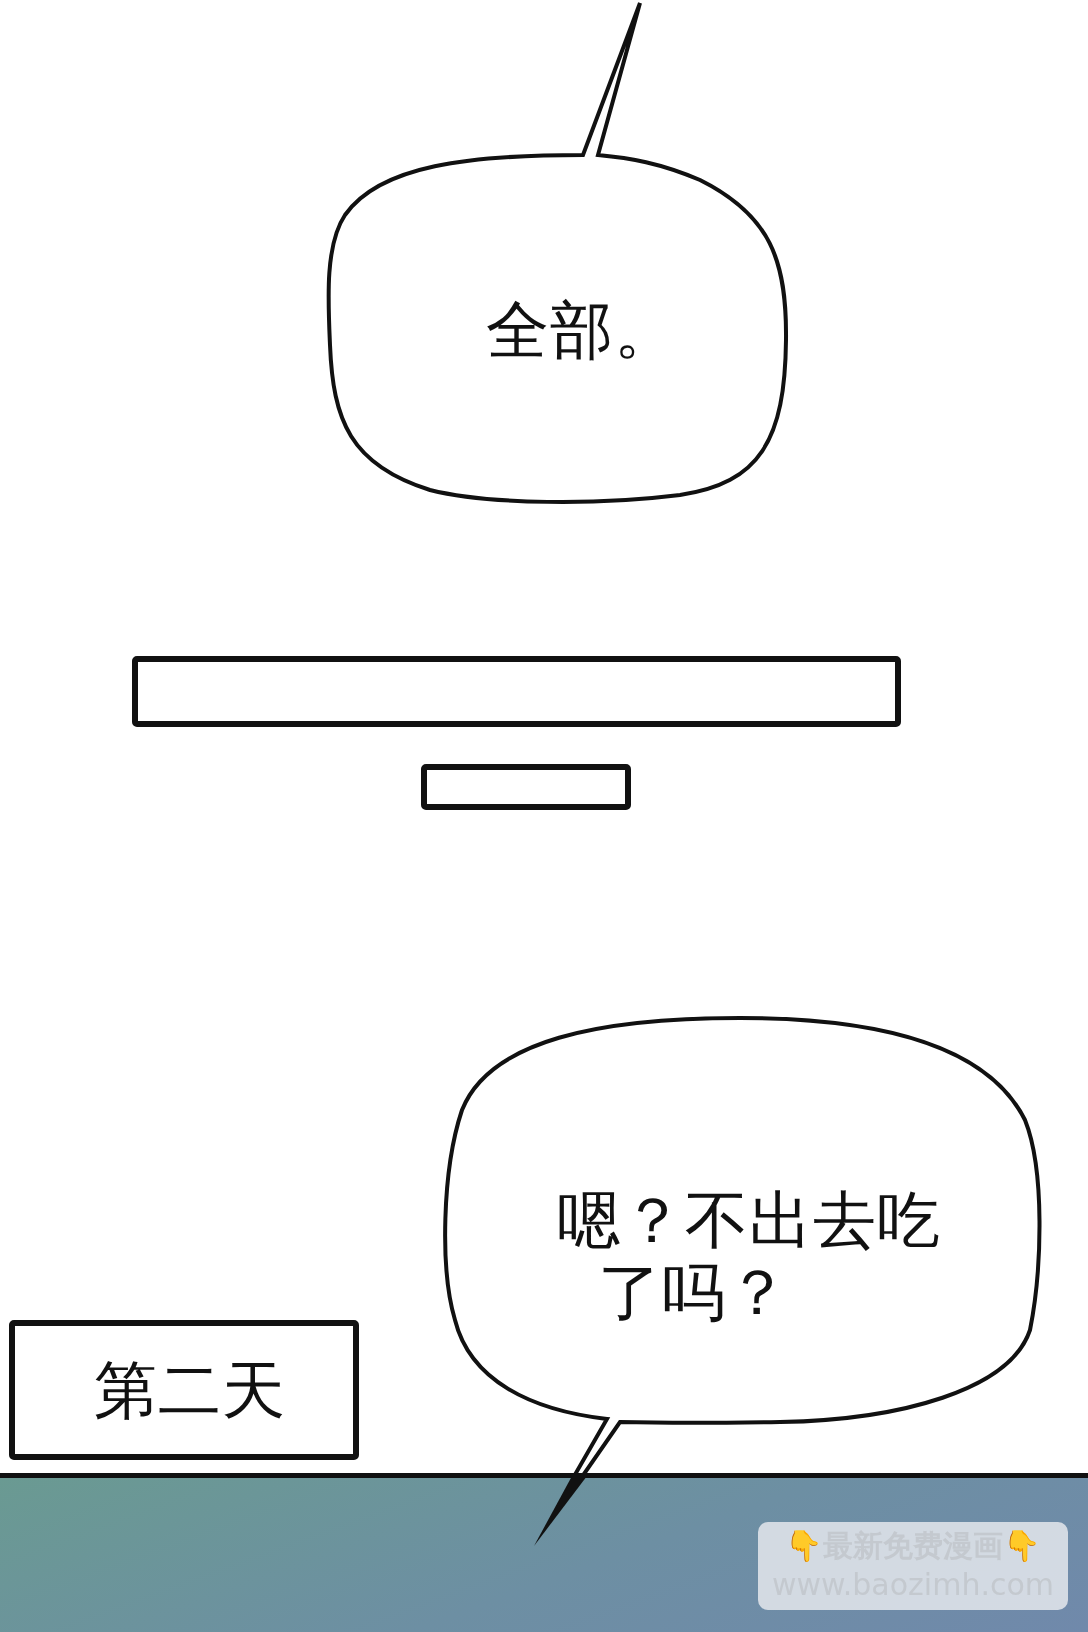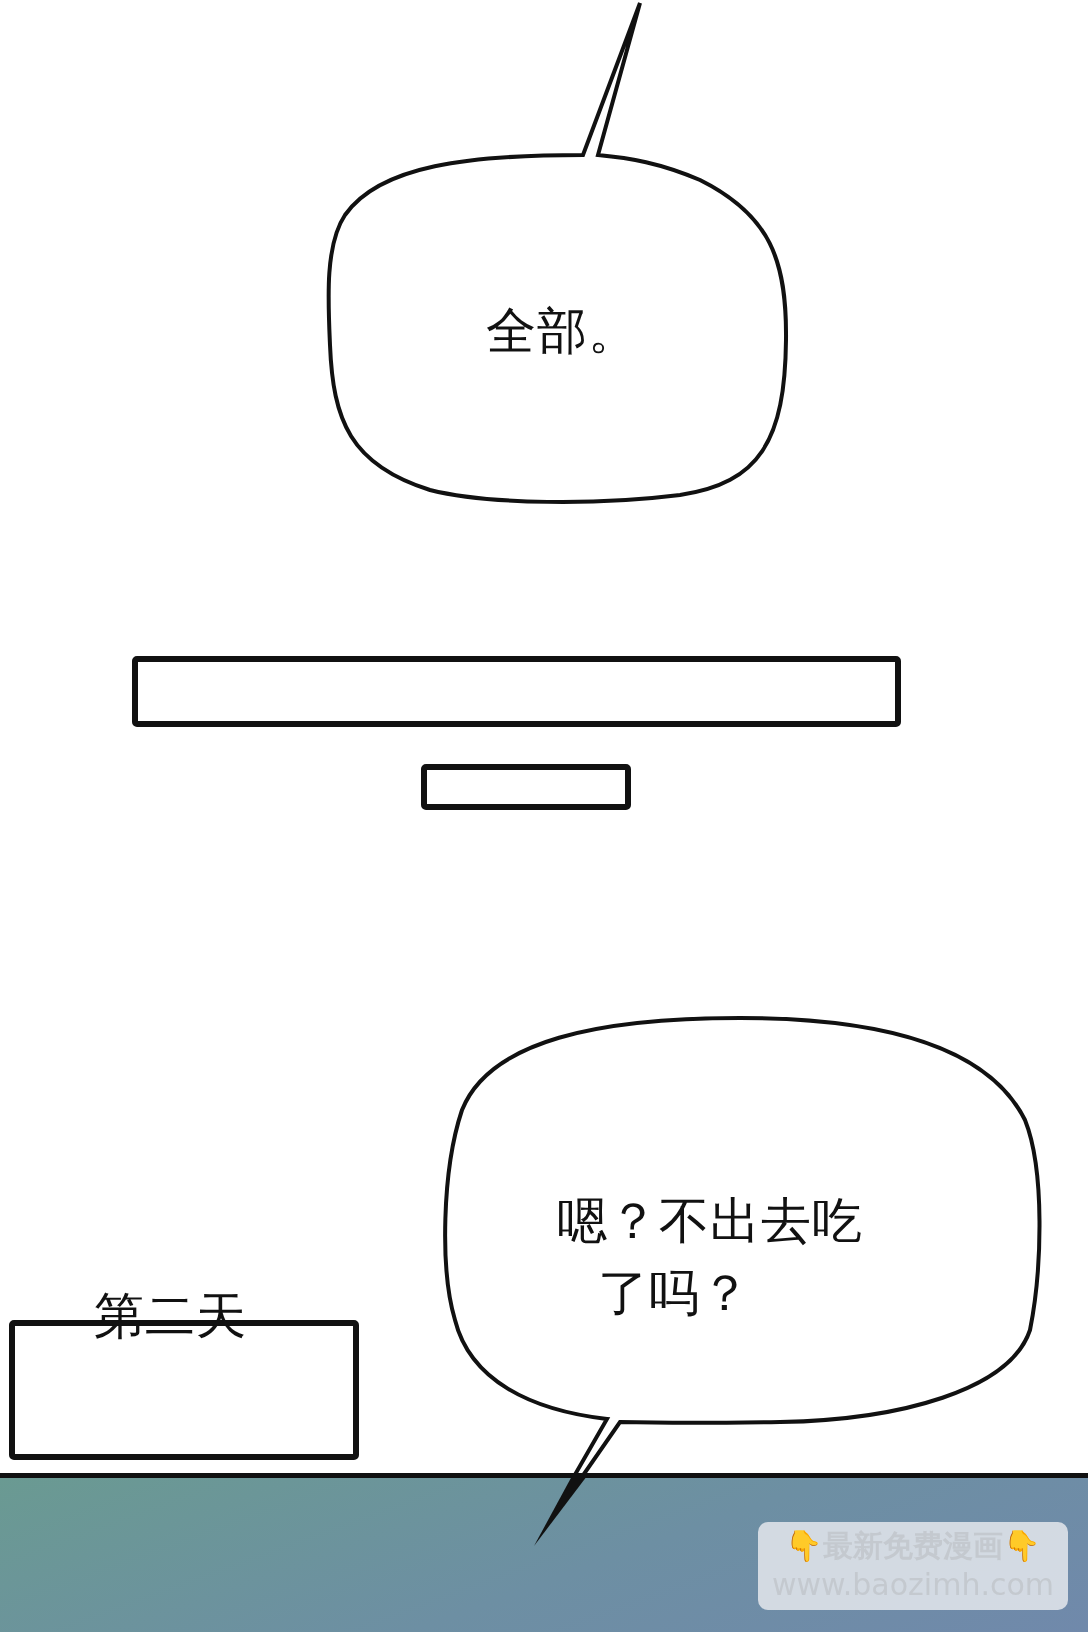--- a/index.html
+++ b/index.html
@@ -1,18 +1,18 @@
 <!DOCTYPE html>
 <html><head>
 <meta charset="utf-8">
 <style>
   html,body{margin:0;padding:0;}
   body{width:1088px;height:1632px;position:relative;overflow:hidden;background:#ffffff;font-family:"DejaVu Sans","Liberation Sans",sans-serif;}
   svg.art{position:absolute;left:0;top:0;}
-  .txt{position:absolute;color:#111;font-size:50px;line-height:72px;letter-spacing:1px;}
+  .txt{position:absolute;color:#111;font-size:63px;line-height:72px;letter-spacing:1px;}
   .bottom-band{position:absolute;left:0;top:1478px;width:1088px;height:154px;background:linear-gradient(160deg,#6a9a92 0%,#6d8fa3 55%,#7089ab 100%);}
   .band-line{position:absolute;left:0;top:1473px;width:1088px;height:6px;background:#111;}
   .watermark{position:absolute;left:758px;top:1522px;width:310px;height:88px;background:rgba(225,229,234,0.88);border-radius:10px;text-align:center;color:#c4c9cf;}
   .wm1{font-size:30px;line-height:40px;margin-top:4px;font-weight:bold;}
   .wm2{font-size:30px;line-height:38px;}
   .hand{color:#e8b22a;}
 </style>
 </head>
 <body>
 
@@ -26,21 +26,21 @@
   <path d="M607,1419 C530,1410 470,1380 455,1320 C440,1270 442,1170 462,1110 C490,1040 600,1018 740,1018 C890,1018 990,1050 1025,1120 C1045,1170 1042,1270 1030,1330 C1010,1390 900,1420 780,1422 C720,1423 660,1423 620,1422 L534,1546 Z" fill="#fff" stroke="#111" stroke-width="4" stroke-linejoin="miter"></path>
 
   <rect x="12" y="1323" width="344" height="134" fill="#fff" stroke="#111" stroke-width="6" rx="2"></rect>
 </svg>
 
 <div class="txt" style="left:486px;top:295px;">全部。</div>
 
 <div class="txt" style="left:557px;top:1185px;">嗯？不出去吃</div>
 <div class="txt" style="left:598px;top:1257px;">了吗？</div>
 
-<div class="txt" style="left:94px;top:1280px;">第二天</div>
+<div class="txt" style="left:94px;top:1355px;">第二天</div>
 
 <div class="band-line"></div>
 <div class="bottom-band"></div>
 
 <svg class="art" width="1088" height="1632" viewBox="0 0 1088 1632">
   <path d="M572,1476 L534,1546 L587,1476 Z" fill="#111"></path>
 </svg>
 
 <div class="watermark">
   <div class="wm1"><span class="hand">👇</span><span>最新免费漫画</span><span class="hand">👇</span></div>

